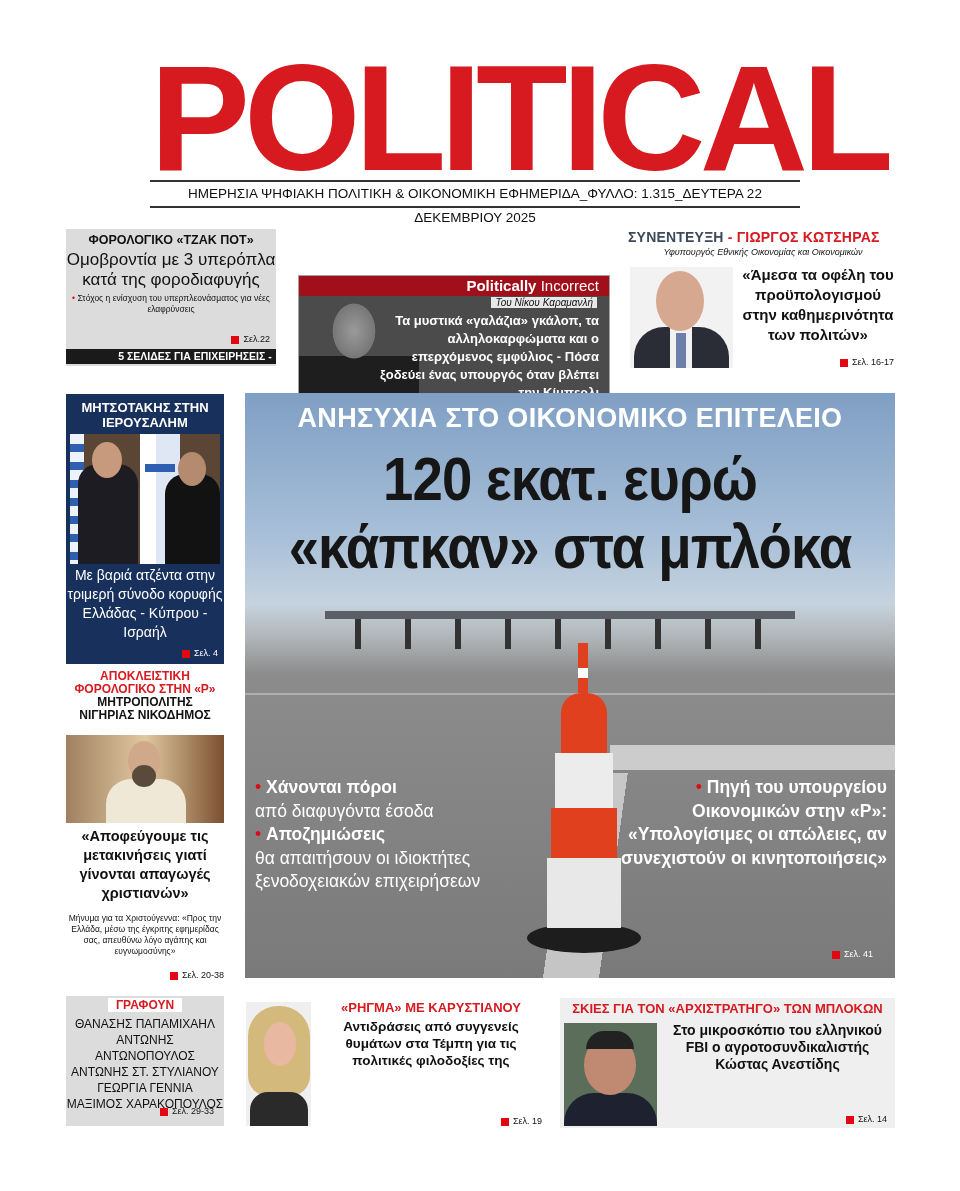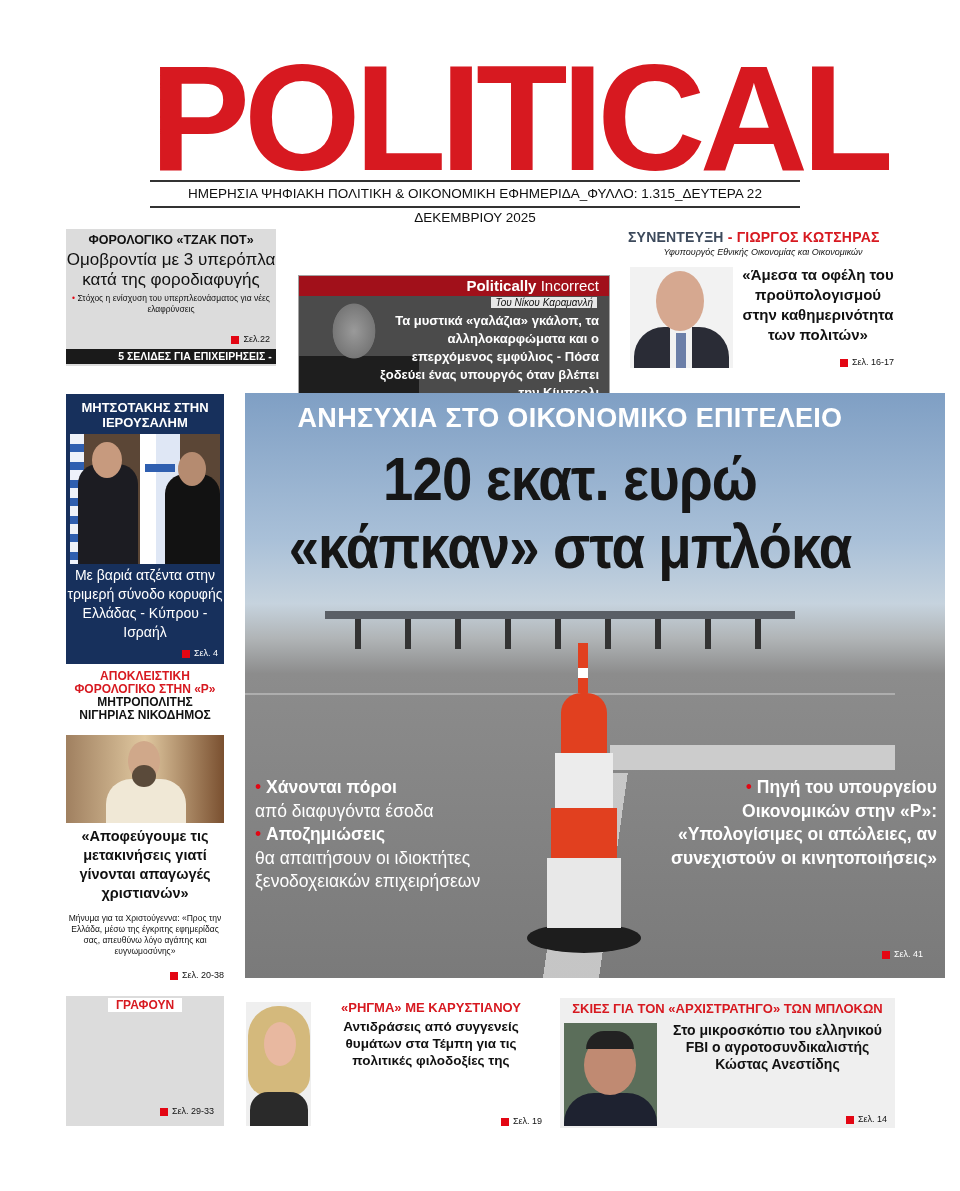--- a/index.html
+++ b/index.html
@@ -71,21 +71,21 @@
   .box-met .kicker-blk { text-align:center; color:#111; font-weight:700; font-size:12px; line-height:13px; }
   .box-met .photo { position:absolute; left:0; top:65px; width:158px; height:88px; background:linear-gradient(90deg,#a08060,#e0c8a0 50%,#7a5030); overflow:hidden; }
   .box-met .photo .face { position:absolute; left:62px; top:6px; width:32px; height:40px; border-radius:50%; background:#d0a88a; }
   .box-met .photo .robe { position:absolute; left:40px; top:44px; width:80px; height:50px; background:#f0e8d6; border-radius:25px 25px 0 0; }
   .box-met .photo .beard { position:absolute; left:66px; top:30px; width:24px; height:22px; border-radius:50%; background:#5a4a3a; }
   .box-met .quote { position:absolute; left:0; top:157px; width:158px; text-align:center; font-size:14.5px; line-height:19px; font-weight:700; }
   .box-met .sub { position:absolute; left:0; top:243px; width:158px; text-align:center; font-size:8.5px; line-height:11px; }
   .box-met .pg { position:absolute; right:0; bottom:2px; font-size:9px; }
 
   
-  .main { left: 245px; top: 393px; width: 700px; height: 585px; overflow:hidden;
+  .main { left: 245px; top: 393px; width: 650px; height: 585px; overflow:hidden;
           background: linear-gradient(180deg, #7f9fc4 0%, #a9c0d8 25%, #c6d3de 36%, #b0b4b6 42%, #8c8c8c 48%, #7a7a7a 100%); }
   .main .kicker { position:absolute; left:0; top:10px; width:650px; text-align:center; color:#fff; font-size:27px; font-weight:700; letter-spacing:0.3px; }
   .main .title { position:absolute; left:0; top:52px; width:650px; text-align:center; color:#161616; font-weight:700; font-size:62px; line-height:68px; letter-spacing:-1px; transform: scaleX(0.88); transform-origin: center; }
   .main .toll { position:absolute; left:80px; top:218px; width:470px; height:40px; }
   .main .toll .roof { position:absolute; left:0; top:0; width:100%; height:8px; background:#5a5f66; }
   .main .toll .col { position:absolute; top:8px; width:6px; height:30px; background:#333; }
   .main .road-line1 { position:absolute; left:0; top:300px; width:650px; height:2px; background:rgba(255,255,255,0.3); }
   .main .white-block { position:absolute; left:365px; top:352px; width:285px; height:25px; background:#d8d8d8; opacity:0.85; }
   .main .lane { position:absolute; left:300px; top:380px; width:80px; height:210px; background:linear-gradient(90deg, transparent 0 15%, #d8d8d8 15% 85%, transparent 85%); transform: skewX(-8deg); opacity:0.8; }
   .main .cone { position:absolute; left:302px; top:300px; width:74px; height:260px; }
@@ -241,20 +241,27 @@
   <div class="bullets-right">
     <span class="red-dot">•</span> <span class="b-bold">Πηγή του υπουργείου Οικονομικών στην «Ρ»:</span><br>
     <span class="b-bold">«Υπολογίσιμες οι απώλειες, αν συνεχιστούν οι κινητοποιήσεις»</span>
   </div>
 
   <div class="pg"><span class="red-sq"></span><span>Σελ. 41</span></div>
 </div>
 
 <div class="abs box-wri">
   <div class="kicker">ΓΡΑΦΟΥΝ</div>
+  <div class="names">
+    <div>ΘΑΝΑΣΗΣ ΠΑΠΑΜΙΧΑΗΛ</div>
+    <div>ΑΝΤΩΝΗΣ ΑΝΤΩΝΟΠΟΥΛΟΣ</div>
+    <div>ΑΝΤΩΝΗΣ ΣΤ. ΣΤΥΛΙΑΝΟΥ</div>
+    <div>ΓΕΩΡΓΙΑ ΓΕΝΝΙΑ</div>
+    <div>ΜΑΞΙΜΟΣ ΧΑΡΑΚΟΠΟΥΛΟΣ</div>
+  </div>
   <div class="pg"><span class="red-sq"></span><span>Σελ. 29-33</span></div>
 </div>
 
 <div class="abs box-kar">
   <div class="photo">
     <div class="hair"></div>
       <div class="face"></div>
       <div class="body"></div>
   </div>
   <div class="kicker">«ΡΗΓΜΑ» ΜΕ ΚΑΡΥΣΤΙΑΝΟΥ</div>

